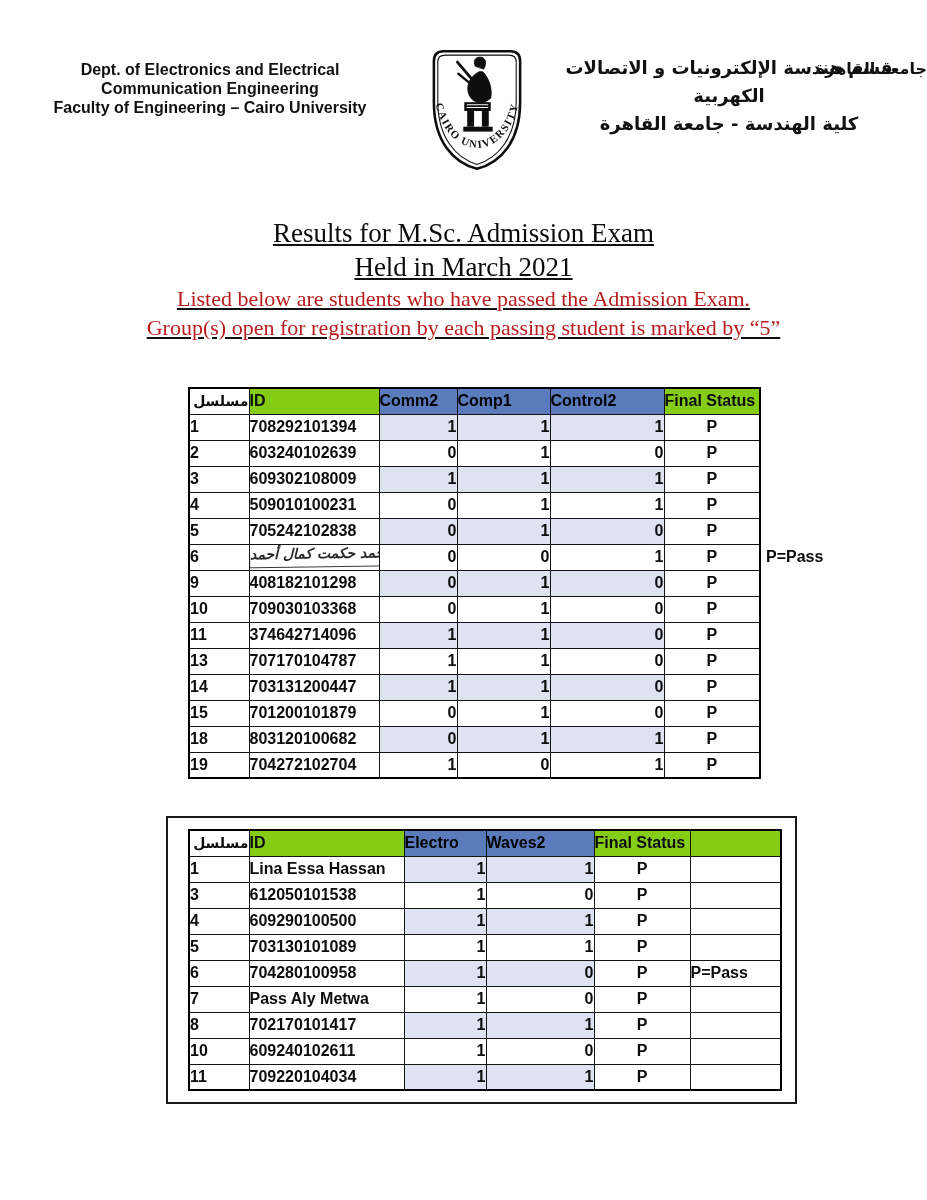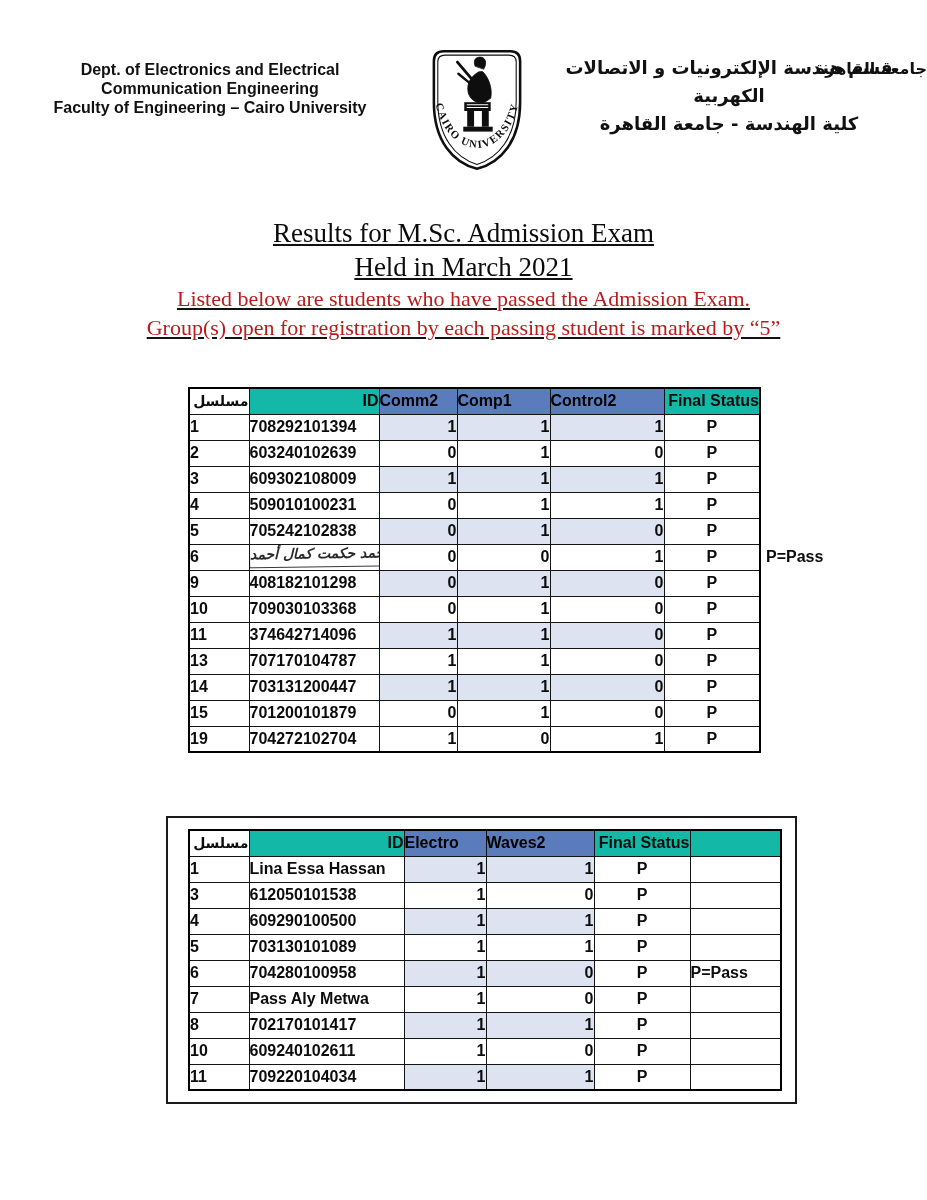--- a/index.html
+++ b/index.html
@@ -35,21 +35,21 @@
   
   table.res{
     border-collapse:collapse;table-layout:fixed;
     font:bold 16px "Liberation Sans",sans-serif;color:#0c0c0c;
     border:2.5px solid #000;
   }
   table.res th,table.res td{
     border:1.7px solid var(--line);height:26px;overflow:hidden;white-space:nowrap;
     padding:0;
   }
-  th.h-plain{background:#14b8a6;text-align:right;padding-left:4px;font-weight:bold;}
+  th.h-plain{background:#84cc16;text-align:left;padding-left:4px;font-weight:bold;}
   th.h-blue{background:var(--header-blue);color:#000000;text-align:left;padding-left:5px;}
   th.h-serial{background:#fff;text-align:right;padding-right:4px;direction:rtl;font-family:"DejaVu Sans",sans-serif;font-size:14px;margin-top:29px;}
   td.c-ser{text-align:left;padding-left:6px;}
   td.c-id{text-align:left;padding-left:5px;position:relative;}
   td.c-num{text-align:right;padding-right:7px;}
   td.c-status{text-align:center;}
   td.c-note{text-align:left;padding-left:4px;}
   td.band{background:var(--row-band);}
   .t1-wrap{position:absolute;left:188px;top:387px;}
   .t2-wrap{position:absolute;left:188px;top:829px;}
@@ -233,20 +233,28 @@
             <td class="c-num band">1</td>
             <td class="c-num band">0</td>
             <td class="c-status">P</td>
           </tr>
           <tr>
             <td class="c-ser">15</td>
             <td class="c-id">701200101879</td>
             <td class="c-num">0</td>
             <td class="c-num">1</td>
             <td class="c-num">0</td>
+            <td class="c-status">P</td>
+          </tr>
+          <tr>
+            <td class="c-ser">18</td>
+            <td class="c-id">803120100682</td>
+            <td class="c-num band">0</td>
+            <td class="c-num band">1</td>
+            <td class="c-num band">1</td>
             <td class="c-status">P</td>
           </tr>
           <tr>
             <td class="c-ser">19</td>
             <td class="c-id">704272102704</td>
             <td class="c-num">1</td>
             <td class="c-num">0</td>
             <td class="c-num">1</td>
             <td class="c-status">P</td>
           </tr>

